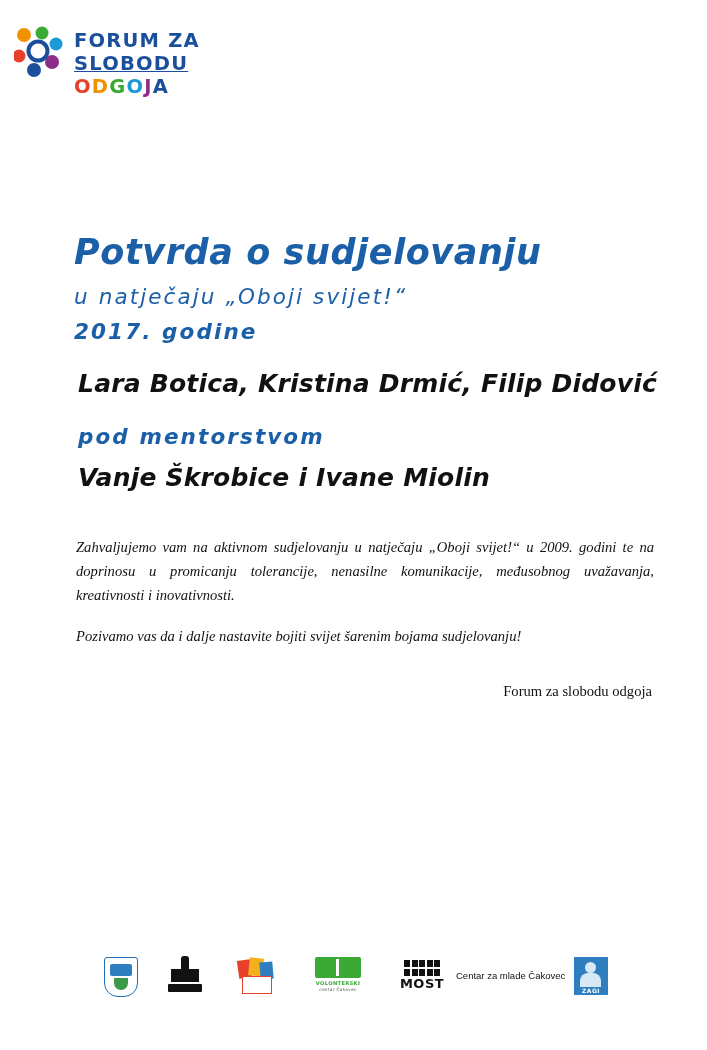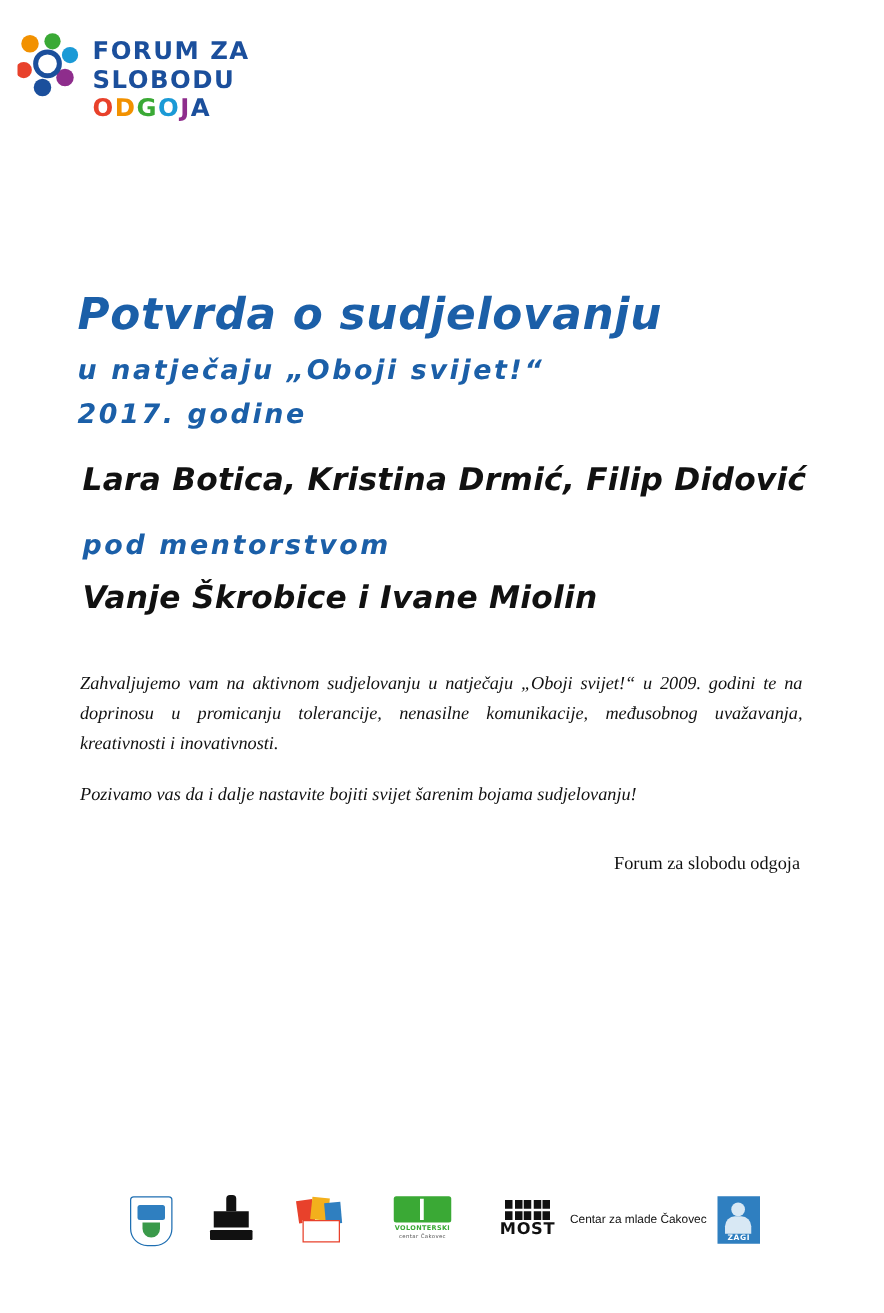--- a/index.html
+++ b/index.html
@@ -42,51 +42,51 @@
 
   .logo-text {
     font-family: "DejaVu Sans", sans-serif;
     font-weight: bold;
     font-size: 19.5px;
     line-height: 1.18;
     letter-spacing: 1.2px;
     padding-top: 3px;
   }
   .logo-line-1 { color: #1b4f9c; }
-  .logo-line-2 { color: #1b4f9c; }
+  .logo-line-2 { color: #1b4f9c; text-decoration: underline; }
   .logo-line-3 { letter-spacing: 1.2px; }
   .ch-o { color: #e8412b; }
   .ch-d { color: #f29100; }
   .ch-g { color: #3aa935; }
   .ch-o2 { color: #1b9ad6; }
   .ch-j { color: #8e2d8c; }
   .ch-a { color: #1b4f9c; }
 
   
   .content {
     position: absolute;
-    left: 62px;
+    left: 74px;
     top: 232px;
     width: 585px;
   }
 
   .title {
     font-family: "DejaVu Sans", sans-serif;
     font-style: italic;
     font-weight: bold;
     font-size: 35px;
     color: #1b5fa8;
     letter-spacing: 0.6px;
     line-height: 1.15;
     margin: 0 0 10px 0;
   }
   .subtitle {
     font-family: "DejaVu Sans", sans-serif;
     font-style: italic;
-    font-weight: bold;
+    font-weight: normal;
     font-size: 21.5px;
     color: #1b5fa8;
     letter-spacing: 2.1px;
     line-height: 1.42;
     margin: 0 0 4px 0;
   }
   .subtitle-2 {
     font-family: "DejaVu Sans", sans-serif;
     font-style: italic;
     font-weight: bold;

